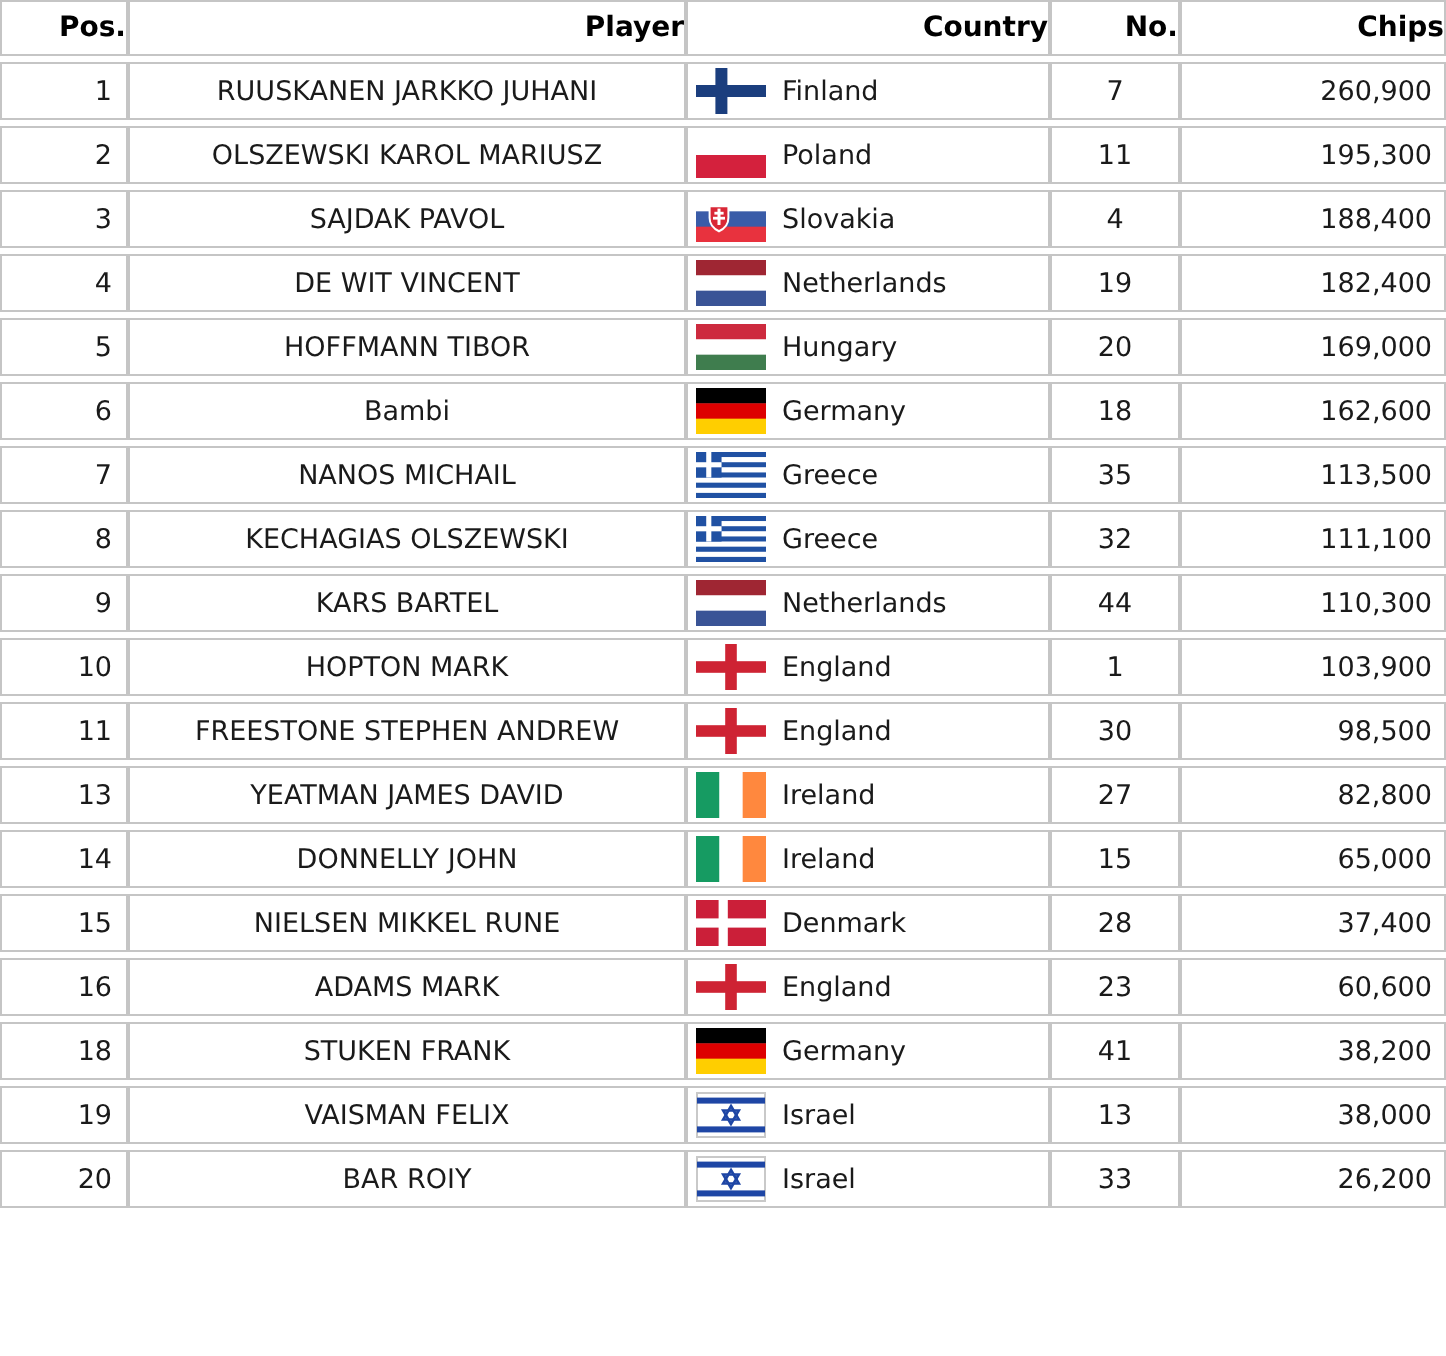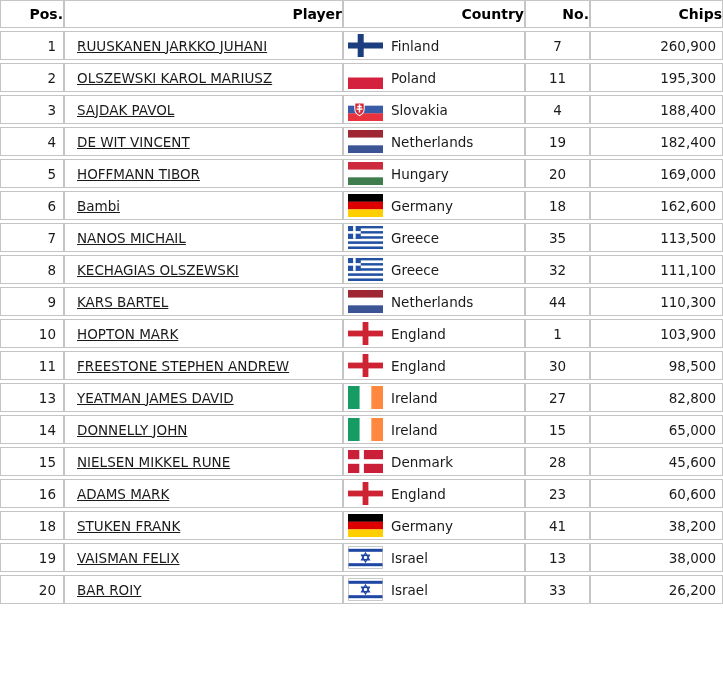--- a/index.html
+++ b/index.html
@@ -15,21 +15,21 @@
     border:1px solid #c5c5c5;background:#ffffff;
     overflow:hidden;white-space:nowrap;box-sizing:content-box;padding:0;
   }
   th{
     height:26px;font-size:14px;font-weight:bold;color:#000000;text-align:right;
   }
   td{
     height:27px;font-size:13.5px;color:#1a1a1a;
   }
   td.c-pos{text-align:right;padding-right:7px;}
-  td.c-player{text-align:left;padding-left:12px;text-decoration:underline;}
+  td.c-player{text-align:center;padding-left:0;}
   td.c-no{text-align:center;}
   td.c-chips{text-align:right;padding-right:6px;}
   .cwrap{display:flex;align-items:center;gap:8px;padding-left:4px;}
   .flag{display:inline-flex;line-height:0;flex:0 0 auto;}
   .clabel{font-size:13.5px;color:#1a1a1a;}
 </style>
 </head>
 <body>
 
 <table class="standings">
@@ -315,21 +315,21 @@
               <svg width="35" height="23" viewBox="0 0 35 23" xmlns="http://www.w3.org/2000/svg">
                 <rect x="0" y="0" width="35" height="23" fill="#cb1f39"></rect>
                 <rect x="11.3" y="0" width="4.6" height="23" fill="#ffffff"></rect>
                 <rect x="0" y="9.2" width="35" height="4.6" fill="#ffffff"></rect>
               </svg>
             </span>
             <span class="clabel">Denmark</span>
           </div>
         </td>
         <td class="c-no">28</td>
-        <td class="c-chips">45,600</td>
+        <td class="c-chips">37,400</td>
       </tr>
       <tr>
         <td class="c-pos">16</td>
         <td class="c-player">ADAMS MARK</td>
         <td class="c-country">
           <div class="cwrap">
             <span class="flag">
               <svg width="35" height="23" viewBox="0 0 35 23" xmlns="http://www.w3.org/2000/svg">
                 <rect x="0" y="0" width="35" height="23" fill="#ffffff"></rect>
                 <rect x="14.6" y="0" width="5.8" height="23" fill="#ce2333"></rect>

